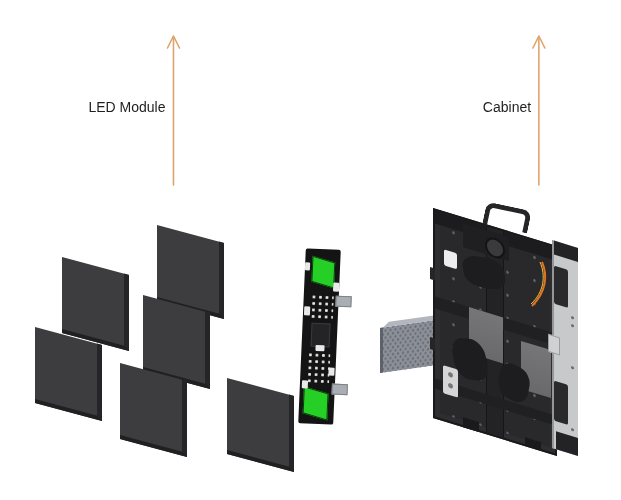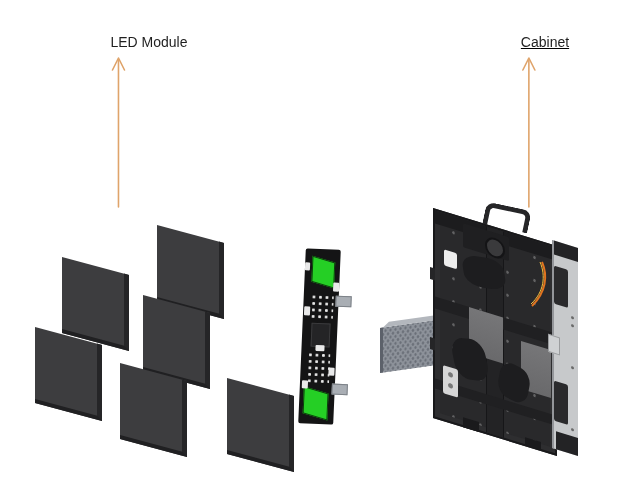--- a/index.html
+++ b/index.html
@@ -2,21 +2,21 @@
 <html style="--background: #ffffff; --label: #1f1f1f; --arrow: #dfa46b; --module-face: #3d3d3f; --module-side: #252527; --hub-board: #141415; --hub-green: #25cf25; --hub-pin: #e6e6e6; --hub-chip: #242426; --hub-tab: #a9aeb4; --psu-face: #8d929a; --psu-top: #b3b7bd; --psu-side: #5c616a; --psu-vent: #6a6f78; --cabinet-body: #2e2e30; --cabinet-dark: #1c1c1e; --cabinet-panel: #767678; --cabinet-frame: #c7c9cb; --cable: #e0731f;"><head>
 <meta charset="utf-8">
 <style>
   html,body{margin:0;padding:0;background:#fff;}
   .canvas{
     position:relative;width:621px;height:500px;margin:0 auto;
     background:var(--background,#fff);overflow:hidden;
     font-family:"Liberation Sans",sans-serif;
   }
   
-  .callout{position:absolute;top:34px;display:flex;flex-direction:column;align-items:flex-start;transform:translateX(-50%);margin-left:14px;}
+  .callout{position:absolute;top:34px;display:flex;align-items:center;transform:translateX(-50%);}
   .callout .lbl{font-size:14px;line-height:16px;color:var(--label,#1f1f1f);white-space:nowrap;margin-bottom:6px;}
   .arrow line,.arrow polyline{stroke:var(--arrow,#dfa46b);stroke-width:1.6;fill:none;stroke-linecap:round;stroke-linejoin:round;}
   
   .module{
     position:absolute;width:62px;height:72px;
     background:var(--module-face,#3d3d3f);
     border-right:5px solid var(--module-side,#252527);
     border-bottom:4px solid #202022;
     transform:skewY(15deg);transform-origin:0 0;
   }
@@ -98,21 +98,21 @@
   <div class="callout" style="left:135px;">
     <div class="lbl">LED Module</div>
     <svg class="arrow" width="16" height="152" viewBox="0 0 16 152">
       <line x1="8" y1="4" x2="8" y2="151"></line>
         <polyline points="2,14 8,2 14,14"></polyline>
     </svg>
   </div>
 
 
 
-  <div class="callout" style="left:531px;text-decoration:underline;">
+  <div class="callout" style="left:515px;">
     <div class="lbl">Cabinet</div>
     <svg class="arrow" width="16" height="152" viewBox="0 0 16 152">
       <line x1="8" y1="4" x2="8" y2="151"></line>
         <polyline points="2,14 8,2 14,14"></polyline>
     </svg>
   </div>
 
   <div>
     <div class="module m1"></div>
     <div class="module m2"></div>

